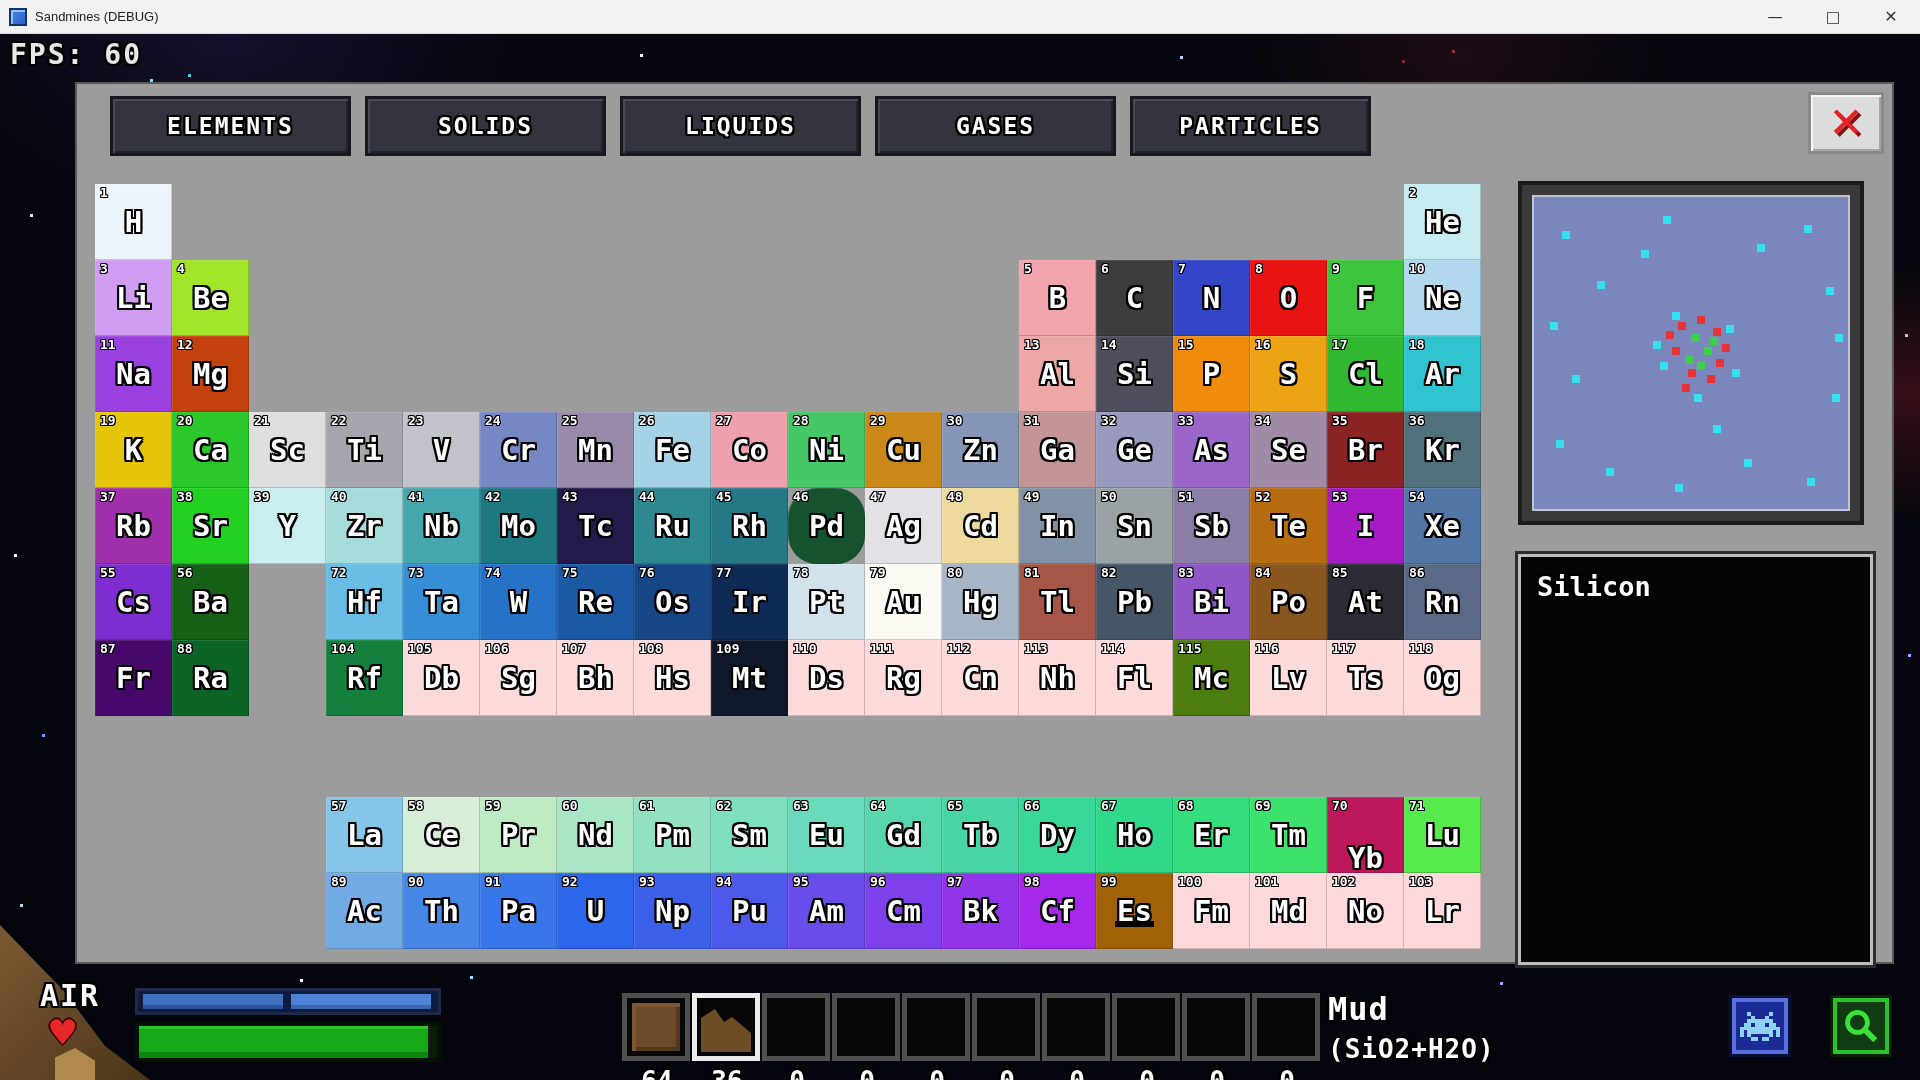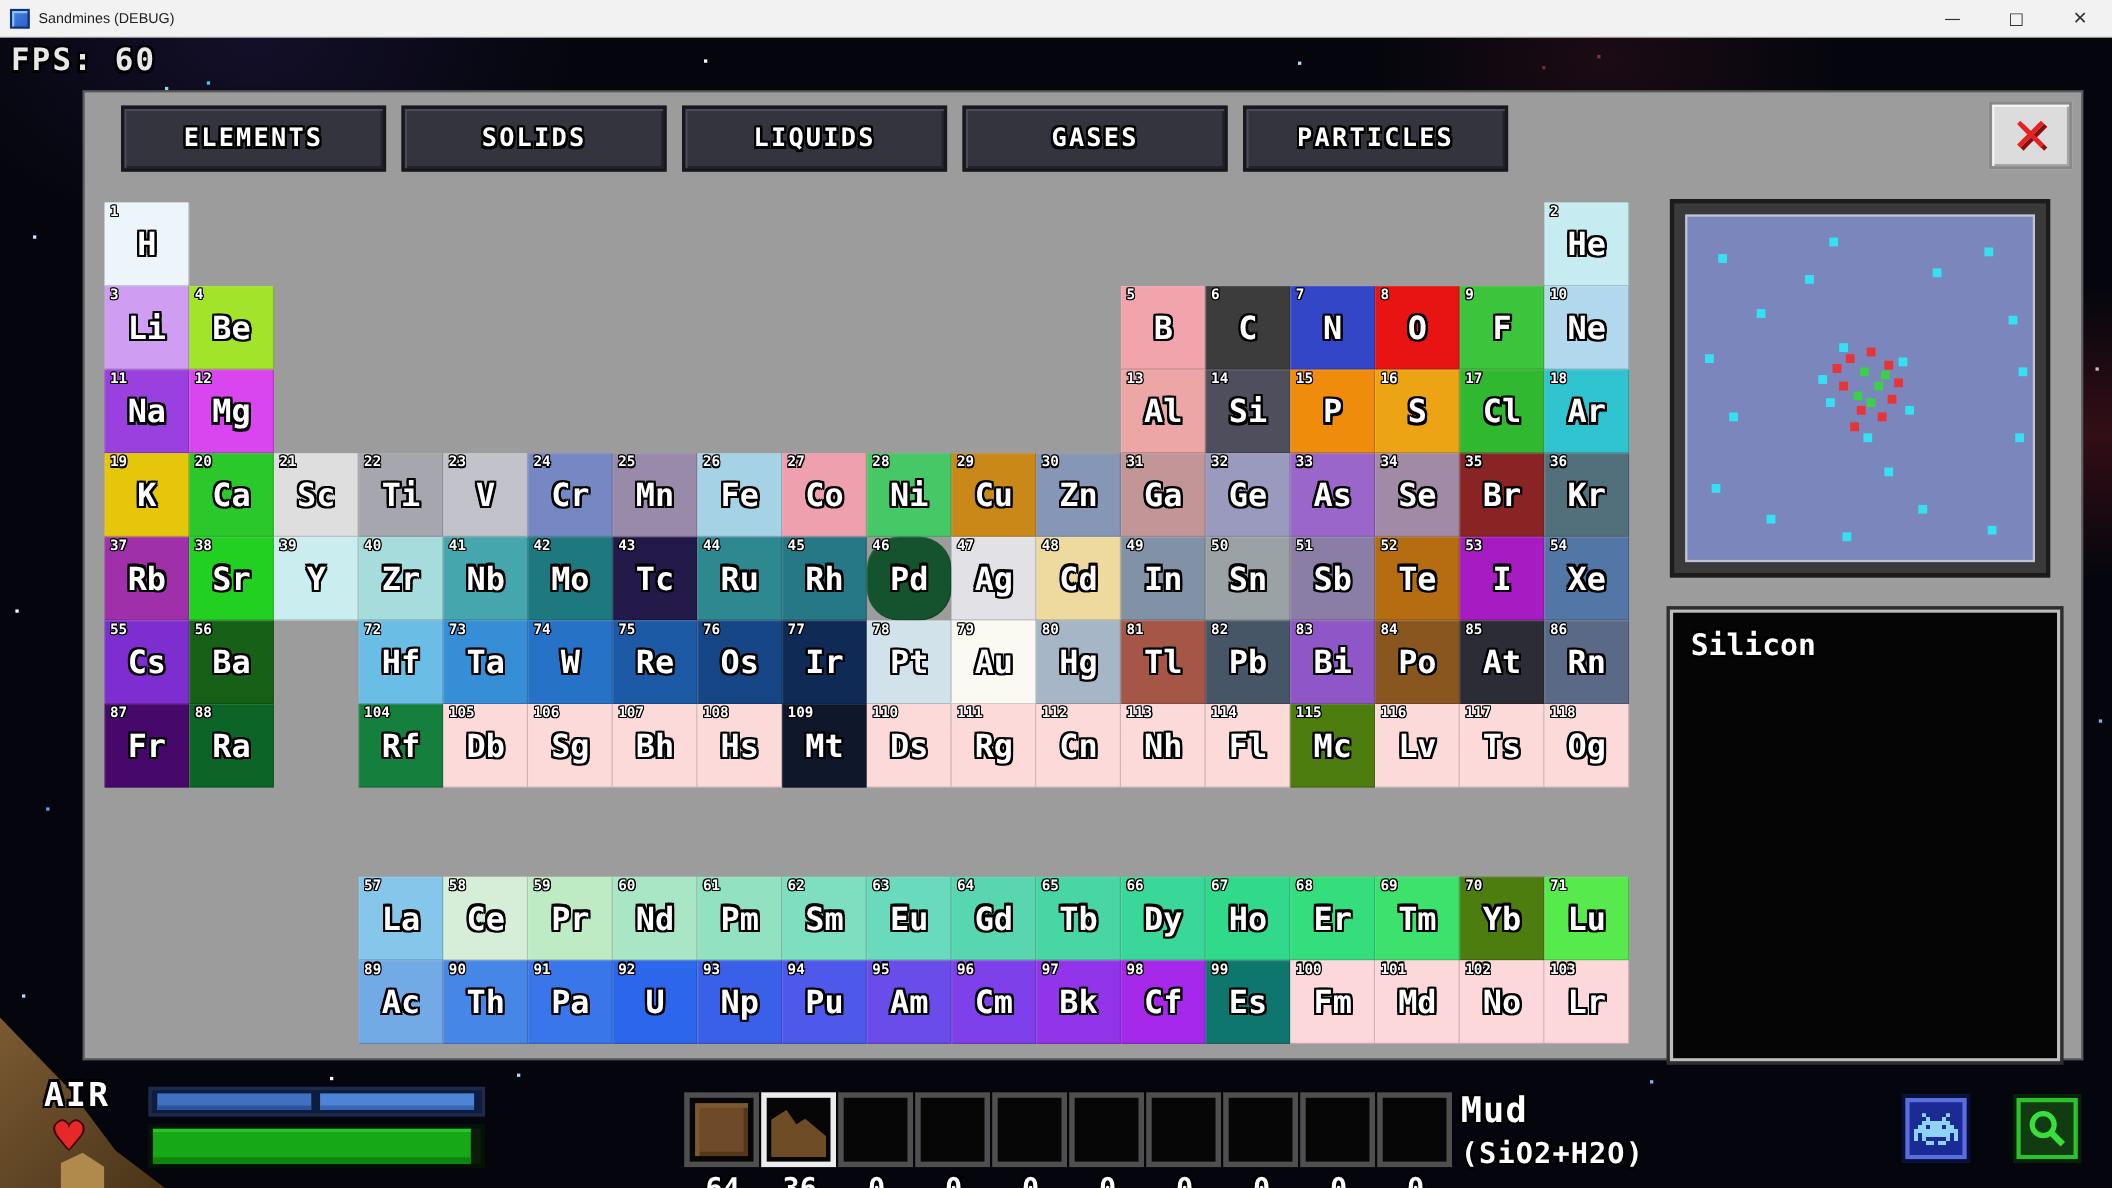--- a/index.html
+++ b/index.html
@@ -178,21 +178,21 @@
         <span class="px sym">F</span>
       </div>
       <div class="tile" style="background: rgb(178, 216, 238); grid-area: 2 / 18;">
         <span class="px-sm num">10</span>
         <span class="px sym">Ne</span>
       </div>
       <div class="tile" style="background: rgb(154, 64, 222); grid-area: 3 / 1;">
         <span class="px-sm num">11</span>
         <span class="px sym">Na</span>
       </div>
-      <div class="tile" style="background: #d946ef; grid-area: 3 / 2;">
+      <div class="tile" style="background: #c2410c; grid-area: 3 / 2;">
         <span class="px-sm num">12</span>
         <span class="px sym">Mg</span>
       </div>
       <div class="tile" style="background: rgb(236, 166, 166); grid-area: 3 / 13;">
         <span class="px-sm num">13</span>
         <span class="px sym">Al</span>
       </div>
       <div class="tile" style="background: rgb(78, 78, 92); grid-area: 3 / 14;">
         <span class="px-sm num">14</span>
         <span class="px sym">Si</span>
@@ -540,21 +540,21 @@
         <span class="px sym">Ho</span>
       </div>
       <div class="tile" style="background: rgb(52, 222, 124); grid-area: 1 / 12;">
         <span class="px-sm num">68</span>
         <span class="px sym">Er</span>
       </div>
       <div class="tile" style="background: rgb(60, 226, 108); grid-area: 1 / 13;">
         <span class="px-sm num">69</span>
         <span class="px sym">Tm</span>
       </div>
-      <div class="tile" style="background: #4d7c0f; grid-area: 1 / 14;">
+      <div class="tile" style="background: #be185d; grid-area: 1 / 14; align-items: flex-end;">
         <span class="px-sm num">70</span>
         <span class="px sym">Yb</span>
       </div>
       <div class="tile" style="background: rgb(86, 234, 76); grid-area: 1 / 15;">
         <span class="px-sm num">71</span>
         <span class="px sym">Lu</span>
       </div>
       <div class="tile" style="background: rgb(114, 170, 230); grid-area: 2 / 1;">
         <span class="px-sm num">89</span>
         <span class="px sym">Ac</span>
@@ -588,21 +588,21 @@
         <span class="px sym">Cm</span>
       </div>
       <div class="tile" style="background: rgb(146, 52, 234); grid-area: 2 / 9;">
         <span class="px-sm num">97</span>
         <span class="px sym">Bk</span>
       </div>
       <div class="tile" style="background: rgb(166, 40, 234); grid-area: 2 / 10;">
         <span class="px-sm num">98</span>
         <span class="px sym">Cf</span>
       </div>
-      <div class="tile" style="background: #0f766e; grid-area: 2 / 11;">
+      <div class="tile" style="background: #a16207; grid-area: 2 / 11; text-decoration: underline;">
         <span class="px-sm num">99</span>
         <span class="px sym">Es</span>
       </div>
       <div class="tile" style="background: rgb(252, 216, 218); grid-area: 2 / 12;">
         <span class="px-sm num">100</span>
         <span class="px sym">Fm</span>
       </div>
       <div class="tile" style="background: rgb(252, 216, 218); grid-area: 2 / 13;">
         <span class="px-sm num">101</span>
         <span class="px sym">Md</span>

